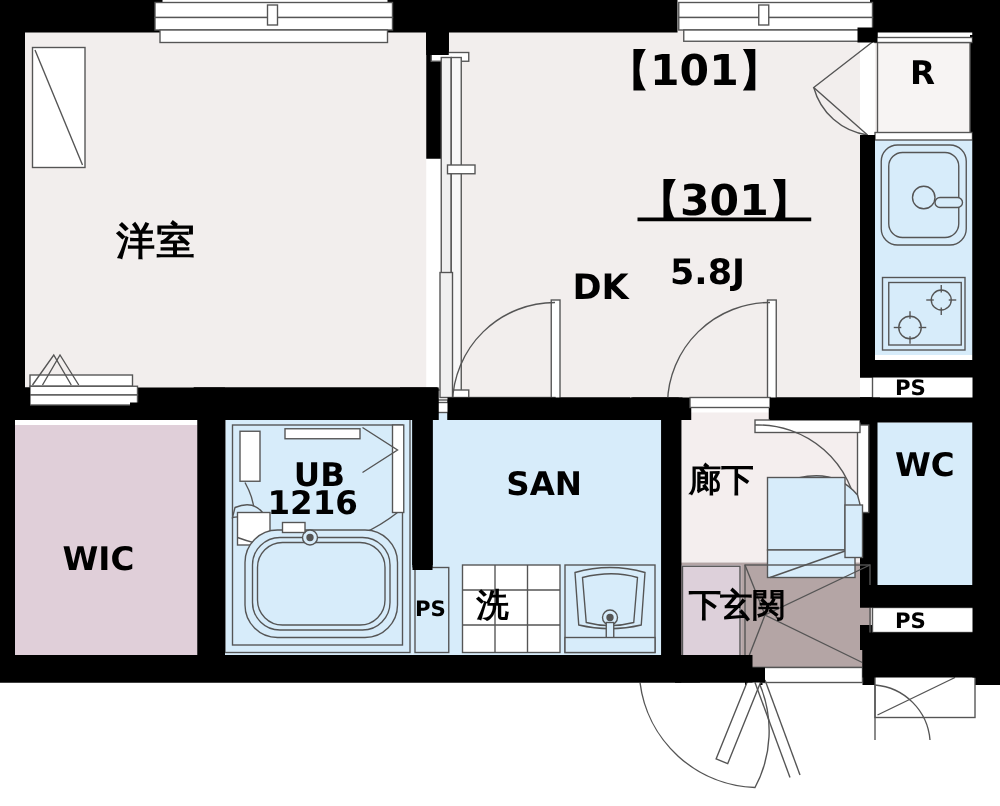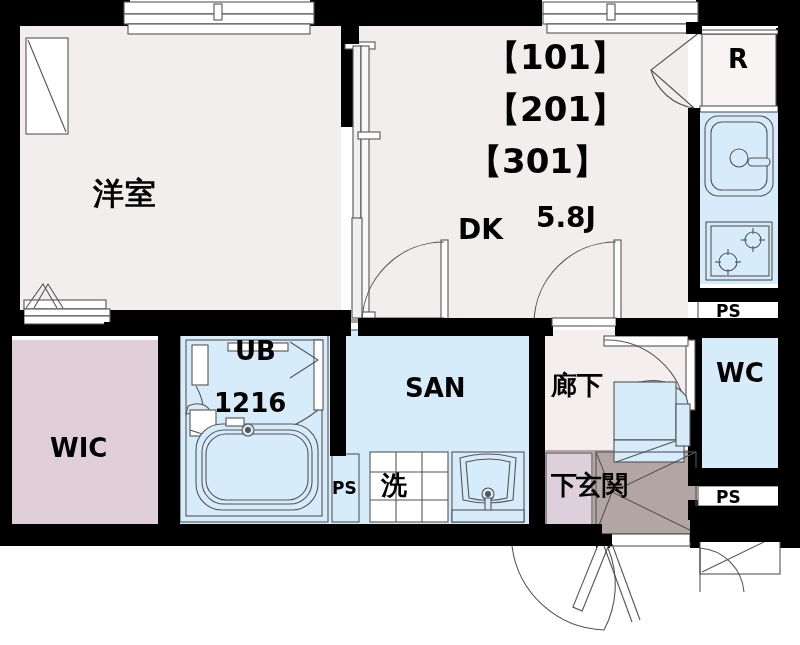--- a/index.html
+++ b/index.html
@@ -257,31 +257,30 @@
       <rect x="686" y="22" width="16" height="12"></rect>
       <rect x="320" y="310" width="30" height="26"></rect>
       <rect x="330" y="440" width="16" height="16"></rect>
       <rect x="596" y="534" width="16" height="12"></rect>
     </g>
   </svg>
 
   <div class="lbl lbl-room" style="left:76px;top:178px;margin-left:17px;">洋室</div>
 
   <div class="lbl lbl-num" style="left:486px;top:40px;">【101】</div>
-  <div class="lbl lbl-num" style="left:486px;top:92px;">【201】</div>
-  <div class="lbl lbl-num" style="left:468px;top:144px;">【301】</div>
+  <div class="lbl lbl-num" style="left:510px;top:144px;text-decoration:underline;">【301】</div>
 
   <div class="lbl lbl-dk" style="left:458px;top:204px;margin-top:12px;">DK</div>
   <div class="lbl lbl-dk" style="left:536px;top:204px;">5.8J</div>
 
   <div class="lbl lbl-r" style="left:728px;top:46px;">R</div>
 
   <div class="lbl lbl-mid" style="left:50px;top:418px;margin-top:17px;">WIC</div>
 
-  <div class="lbl lbl-mid" style="left:235px;top:338px;">UB</div>
+  <div class="lbl lbl-mid" style="left:235px;top:368px;">UB</div>
   <div class="lbl lbl-mid" style="left:214px;top:390px;">1216</div>
 
   <div class="lbl lbl-mid" style="left:405px;top:375px;">SAN</div>
   <div class="lbl lbl-mid" style="left:381px;top:472px;">洗</div>
 
   <div class="lbl lbl-mid" style="left:551px;top:372px;">廊下</div>
   <div class="lbl lbl-mid" style="left:716px;top:360px;">WC</div>
 
   <div class="lbl lbl-mid" style="left:551px;top:472px;">下</div>
   <div class="lbl lbl-mid" style="left:576px;top:472px;">玄関</div>

